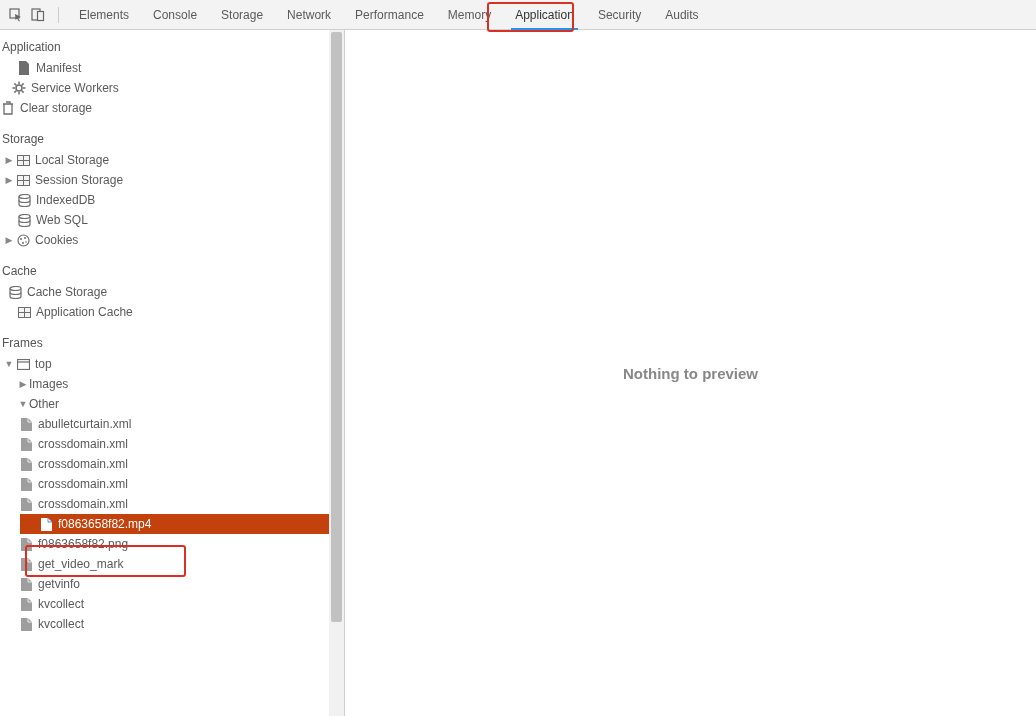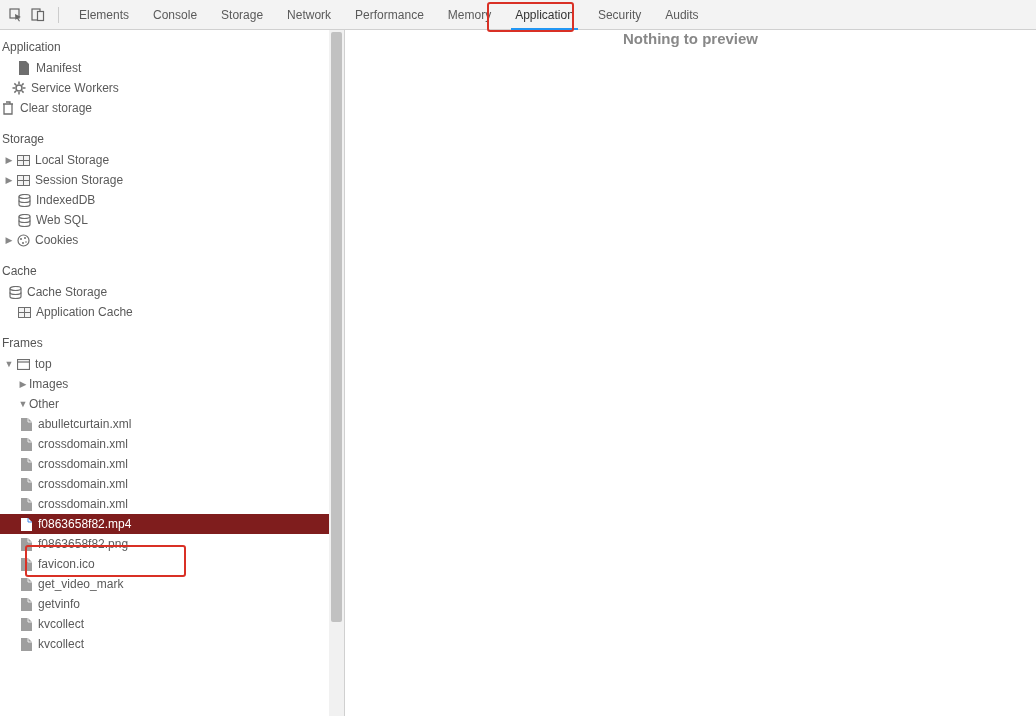--- a/index.html
+++ b/index.html
@@ -128,28 +128,29 @@
       display: inline-flex;
       align-items: center;
       justify-content: center;
       margin-right: 4px;
       color: #6e6e6e;
     }
     .tree-item.lvl1 { padding-left: 4px; }
     .tree-item.lvl2 { padding-left: 18px; }
     .tree-item.lvl3 { padding-left: 18px; }
     .tree-item.selected {
-      background: #7f1d1d;
+      background: #c2410c;
       color: #fff;
+      margin-left: 20px;
     }
     .tree-item.selected .icon, .tree-item.selected .caret { color: #fff; }
     .content {
       flex: 1;
       display: flex;
-      align-items: flex-start;
+      align-items: center;
       justify-content: center;
       color: #888;
       font-size: 15px;
       font-weight: 600;
     }
     .highlight-file {
       position: absolute;
       border: 2px solid #d93025;
       border-radius: 3px;
       left: 25px;
@@ -398,29 +399,20 @@
           </span>
         <span>f0863658f82.png</span>
       </div>
       <div class="tree-item lvl3">
         <span class="icon">
             <svg width="11" height="13" viewBox="0 0 11 13">
               <path d="M0 0 H7 L11 4 V13 H0 Z" fill="#9e9e9e"></path>
               <path d="M7 0 V4 H11" fill="none" stroke="#fff" stroke-width="0.8"></path>
             </svg>
           </span>
-        <span>favicon.ico</span>
-      </div>
-      <div class="tree-item lvl3">
-        <span class="icon">
-            <svg width="11" height="13" viewBox="0 0 11 13">
-              <path d="M0 0 H7 L11 4 V13 H0 Z" fill="#9e9e9e"></path>
-              <path d="M7 0 V4 H11" fill="none" stroke="#fff" stroke-width="0.8"></path>
-            </svg>
-          </span>
         <span>get_video_mark</span>
       </div>
       <div class="tree-item lvl3">
         <span class="icon">
             <svg width="11" height="13" viewBox="0 0 11 13">
               <path d="M0 0 H7 L11 4 V13 H0 Z" fill="#9e9e9e"></path>
               <path d="M7 0 V4 H11" fill="none" stroke="#fff" stroke-width="0.8"></path>
             </svg>
           </span>
         <span>getvinfo</span>

